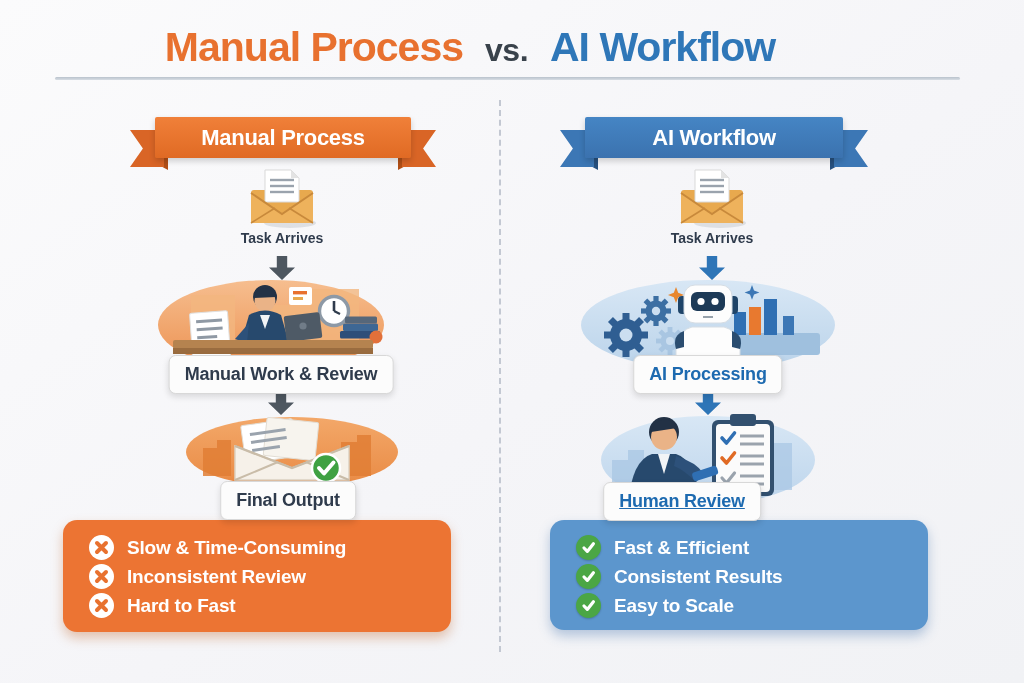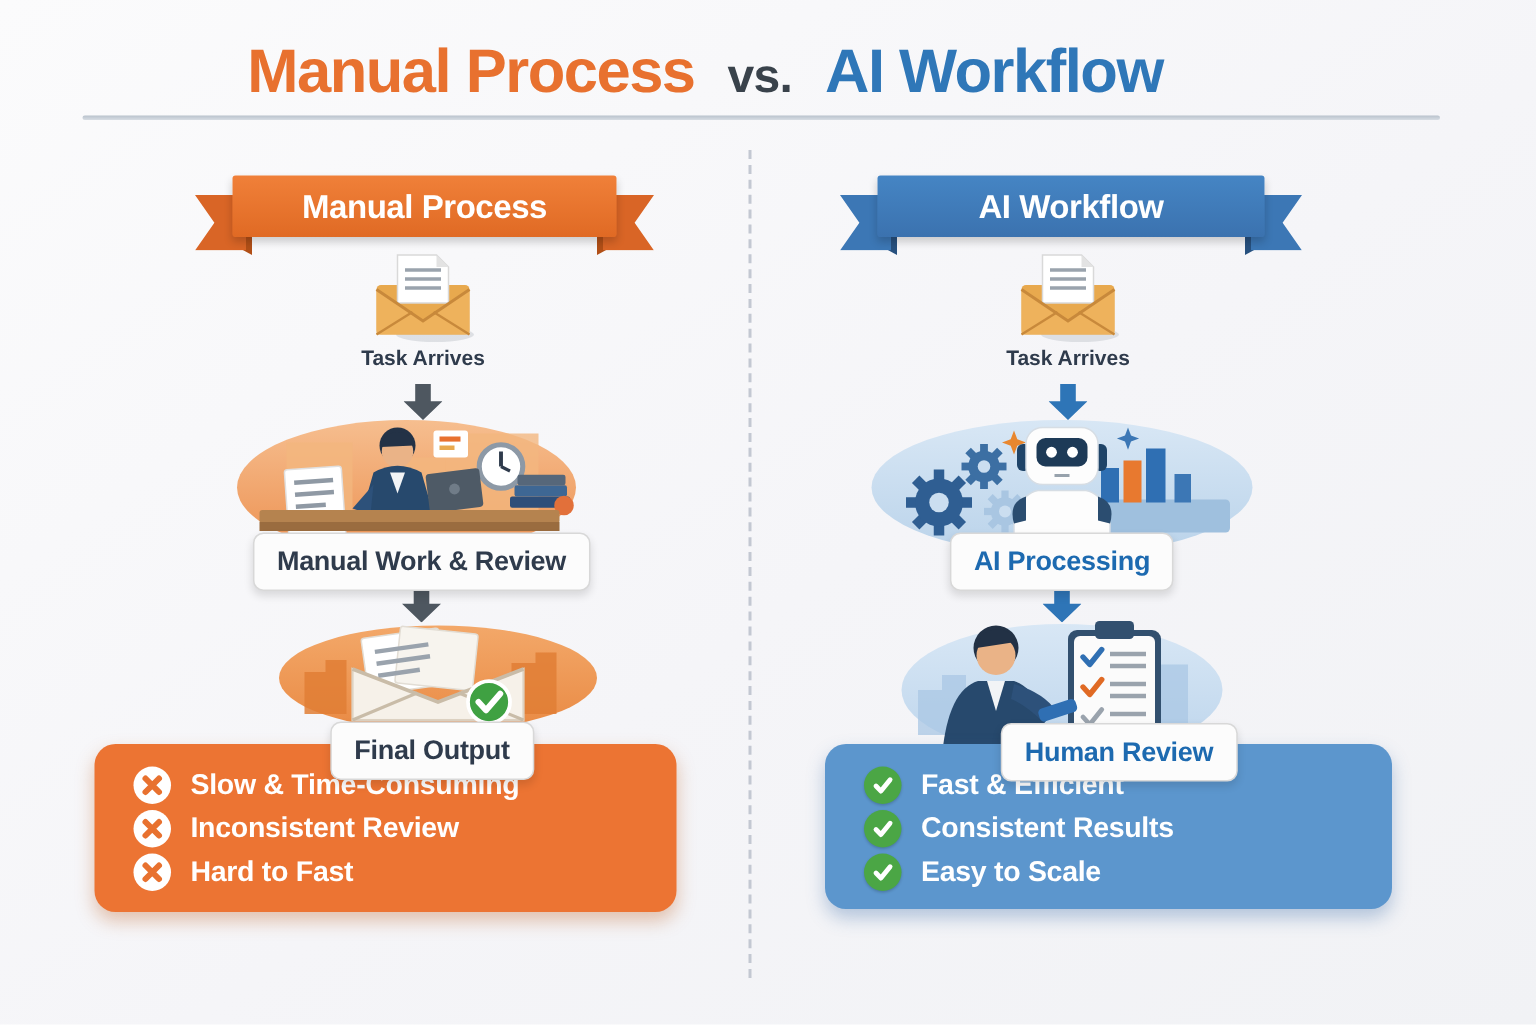--- a/index.html
+++ b/index.html
@@ -69,21 +69,21 @@
     position:absolute;transform:translateX(-50%);z-index:4;
     background:#fcfcfc;border:1.5px solid #d8d8d8;border-radius:7px;
     padding:8px 15px;font-size:18px;font-weight:bold;white-space:nowrap;
     box-shadow:0 3px 6px rgba(0,0,0,.12);letter-spacing:-0.2px;
   }
   .label-dark{color:#2f3b4c;}
   .label-blue{color:#1d6ab0;}
 
   
   .panel{
-    position:absolute;top:496px;border-radius:14px;
+    position:absolute;top:520px;border-radius:14px;
     padding:13px 0 16px 26px;box-sizing:border-box;
   }
   .panel.orange{
     left:63px;width:388px;height:112px;background:#ec7433;
     box-shadow:0 6px 12px rgba(190,95,35,.35);
   }
   .panel.blue{
     left:550px;width:378px;height:110px;background:#5c96cd;
     box-shadow:0 6px 12px rgba(60,110,170,.35);
     text-align:center;
@@ -374,21 +374,21 @@
   <g>
     <circle cx="64" cy="20" r="15" fill="#223145"></circle>
     <circle cx="64" cy="25" r="13" fill="#eab387"></circle>
     <path d="M52 18 a13 13 0 0 1 25 -2 l-26 4 z" fill="#223145"></path>
     <path d="M28 92 Q32 48 52 42 L76 42 Q96 48 100 92 Z" fill="#27496d"></path>
     <path d="M58 42 L64 62 L70 42 Z" fill="#f2f4f6"></path>
     <path d="M76 44 Q96 50 104 62 L96 70 Q84 58 74 54 Z" fill="#2d517a"></path>
     <rect x="92" y="57" width="26" height="9" rx="3" fill="#2f6fb3" transform="rotate(-18 105 61)"></rect>
   </g>
 </svg>
-<div class="step-label label-blue" style="left:746px;top:482px;">Human Review</div>
+<div class="step-label label-blue" style="left:682px;top:482px;text-decoration:underline;">Human Review</div>
 
 <div class="panel blue">
   <div class="panel-row">
     <span class="panel-icon icon-check">
       <svg width="15" height="15" viewBox="0 0 15 15">
           <path d="M3 8 L6.3 11.4 L12.4 3.8" fill="none" stroke="#ffffff" stroke-width="3.2" stroke-linecap="round" stroke-linejoin="round"></path>
         </svg>
     </span>
     <span class="panel-text">Fast &amp; Efficient</span>
   </div>

